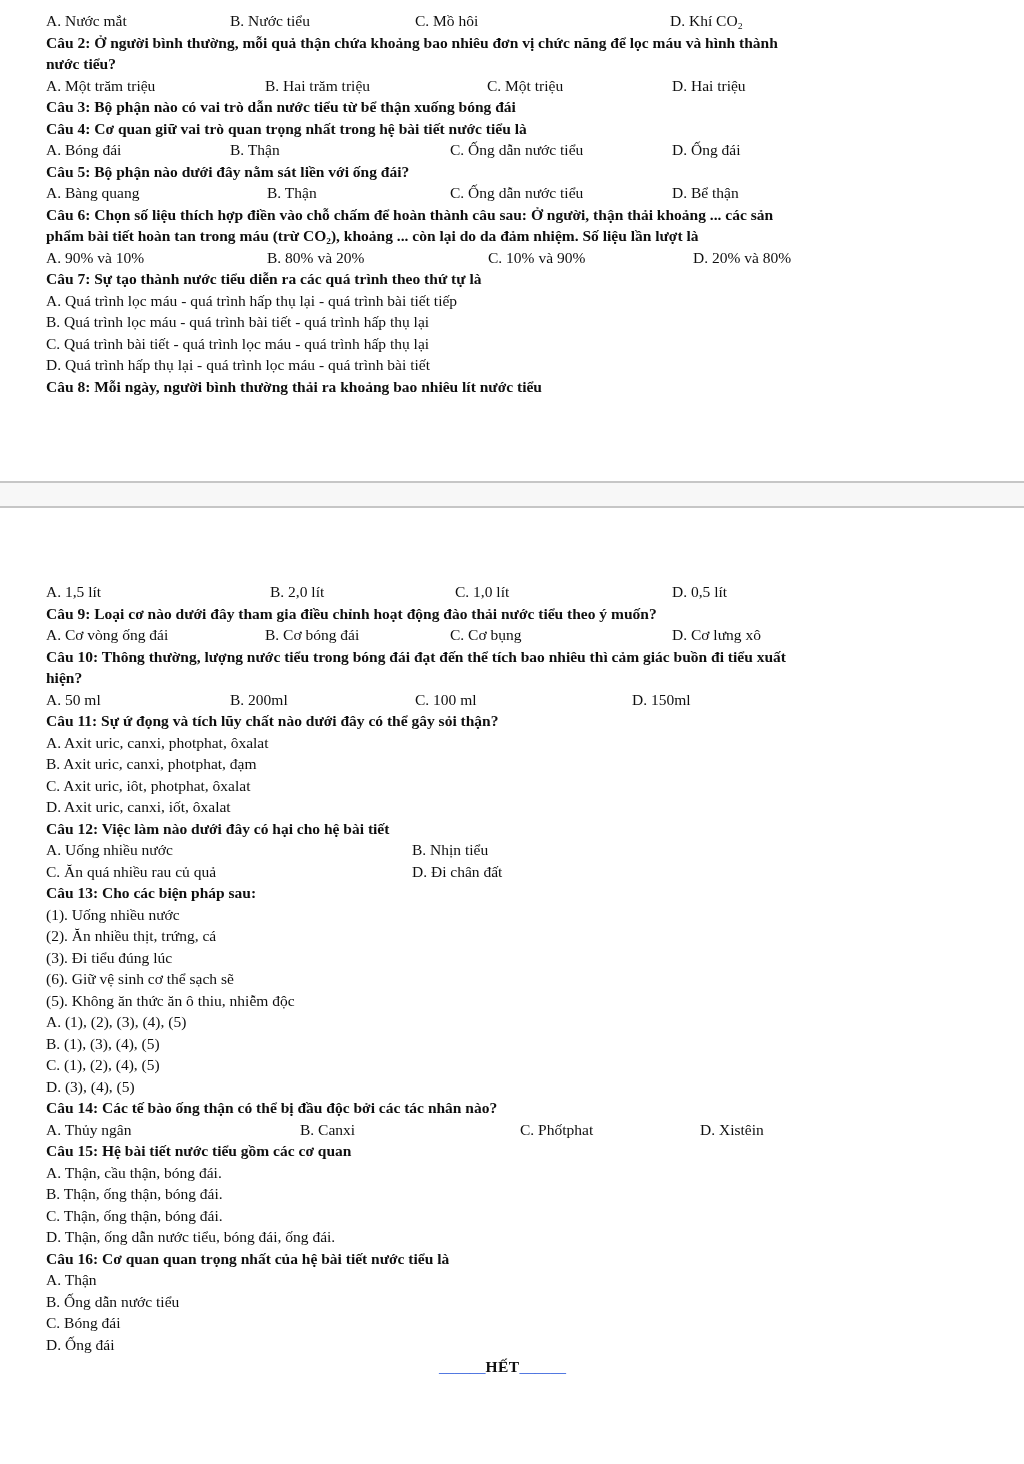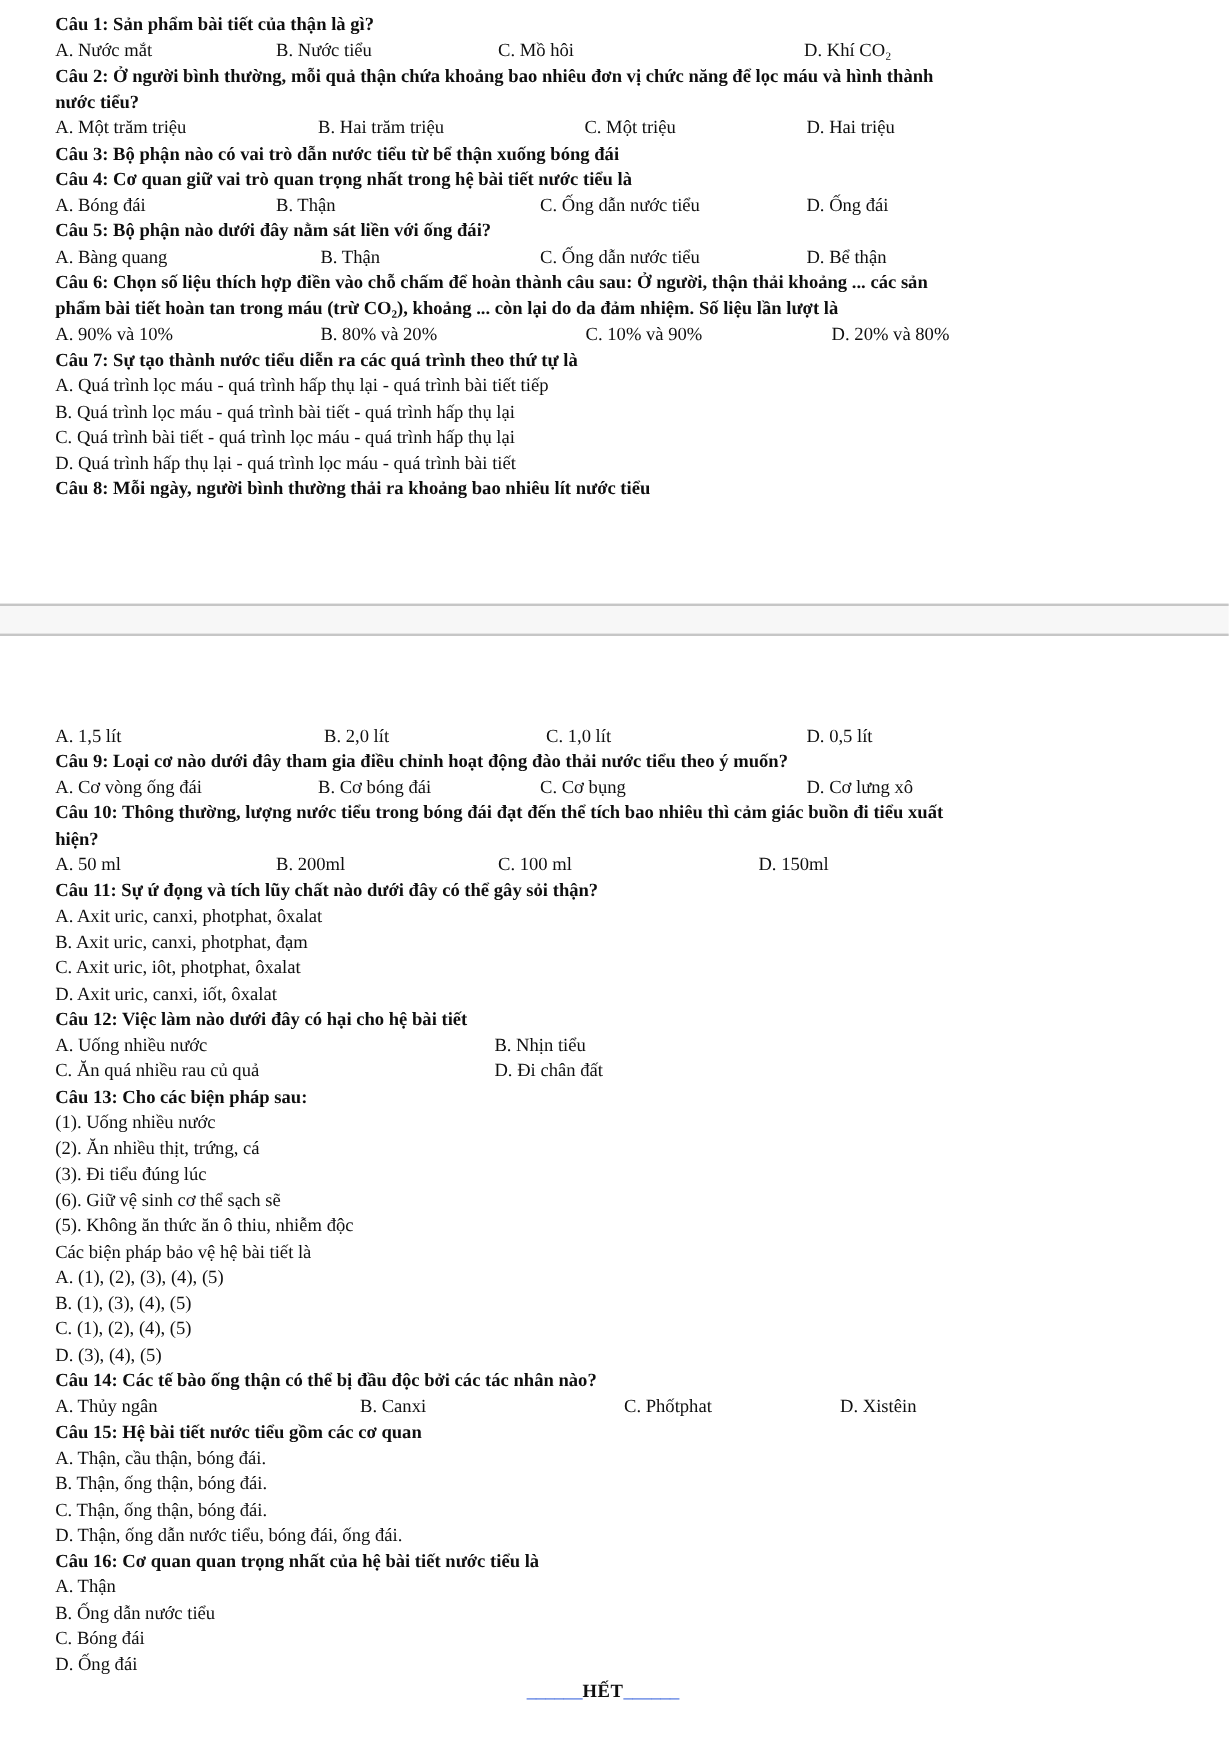--- a/index.html
+++ b/index.html
@@ -26,21 +26,20 @@
   }
   .footer-line { text-align: center; margin-top: 1px; }
   .footer-line .het { font-weight: 700; letter-spacing: 0.5px; }
   .footer-line .uline { color: #1d4ed8; }
 </style>
 </head>
 <body>
 
 <div class="doc">
   <div>
-      <div class="prompt-line">Câu 1: Sản phẩm bài tiết của thận là gì?</div>
       <div class="opt-row">
         <div class="opt-abs" style="left: 0px;">A. Nước mắt</div>
         <div class="opt-abs" style="left: 184px;">B. Nước tiểu</div>
         <div class="opt-abs" style="left: 369px;">C. Mồ hôi</div>
         <div class="opt-abs" style="left: 624px;">D. Khí CO₂</div>
       </div>
       <div class="prompt-line">Câu 2: Ở người bình thường, mỗi quả thận chứa khoảng bao nhiêu đơn vị chức năng để lọc máu và hình thành</div>
       <div class="prompt-line">nước tiểu?</div>
       <div class="opt-row">
         <div class="opt-abs" style="left: 0px;">A. Một trăm triệu</div>
@@ -112,21 +111,20 @@
       <div class="opt-row">
         <div class="opt-abs" style="left: 0px;">C. Ăn quá nhiều rau củ quả</div>
         <div class="opt-abs" style="left: 366px;">D. Đi chân đất</div>
       </div>
       <div class="prompt-line">Câu 13: Cho các biện pháp sau:</div>
       <div class="line">(1). Uống nhiều nước</div>
       <div class="line">(2). Ăn nhiều thịt, trứng, cá</div>
       <div class="line">(3). Đi tiểu đúng lúc</div>
       <div class="line">(6). Giữ vệ sinh cơ thể sạch sẽ</div>
       <div class="line">(5). Không ăn thức ăn ô thiu, nhiễm độc</div>
-      <div class="line">Các biện pháp bảo vệ hệ bài tiết là</div>
       <div class="line">A. (1), (2), (3), (4), (5)</div>
       <div class="line">B. (1), (3), (4), (5)</div>
       <div class="line">C. (1), (2), (4), (5)</div>
       <div class="line">D. (3), (4), (5)</div>
       <div class="prompt-line">Câu 14: Các tế bào ống thận có thể bị đầu độc bởi các tác nhân nào?</div>
       <div class="opt-row">
         <div class="opt-abs" style="left: 0px;">A. Thủy ngân</div>
         <div class="opt-abs" style="left: 254px;">B. Canxi</div>
         <div class="opt-abs" style="left: 474px;">C. Phốtphat</div>
         <div class="opt-abs" style="left: 654px;">D. Xistêin</div>

